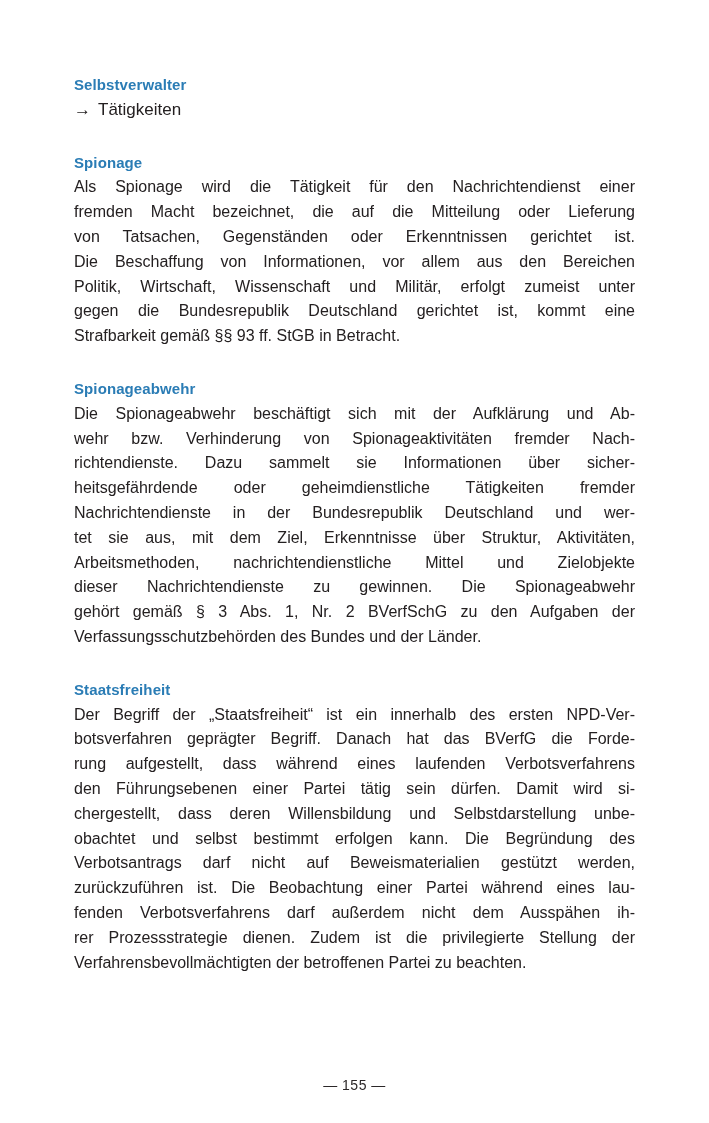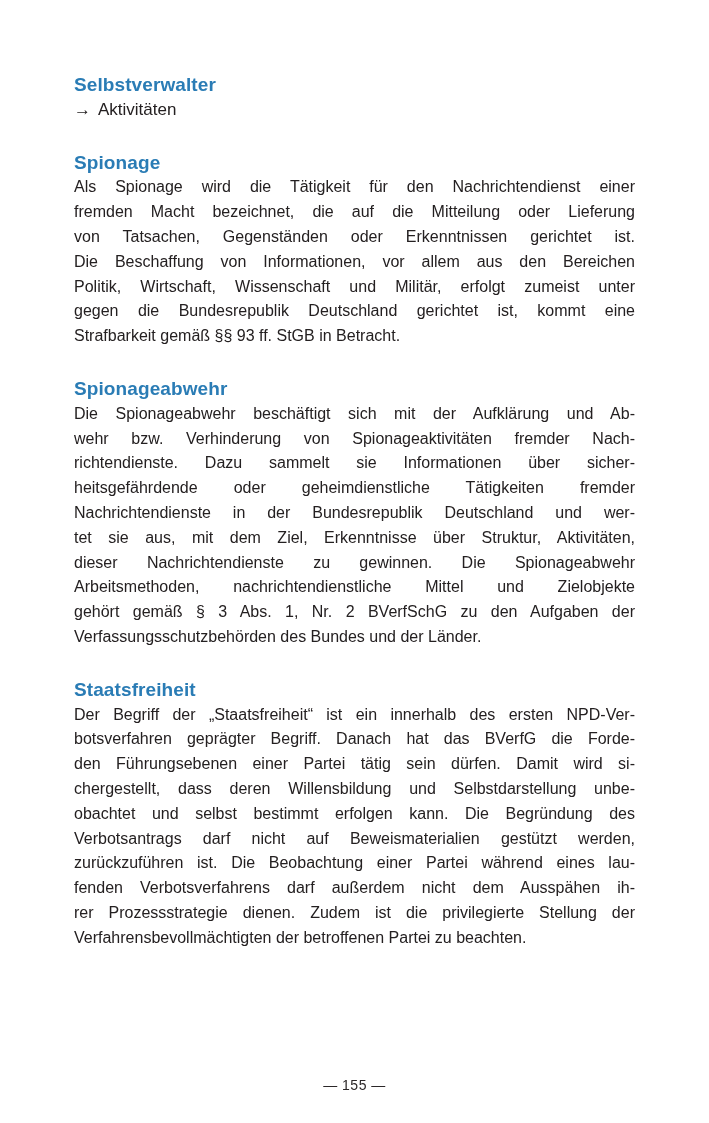--- a/index.html
+++ b/index.html
@@ -24,21 +24,21 @@
     position: absolute;
     left: 74px;
     top: 73px;
     width: 561px;
   }
   .entry + .entry {
     margin-top: 28px;
   }
   .term {
     margin: 0;
-    font-size: 19px;
+    font-size: 15px;
     font-weight: bold;
     line-height: 24.8px;
     color: #2a7cb5;
     letter-spacing: 0.1px;
   }
   .xref {
     font-size: 17px;
     line-height: 24.8px;
     color: #242021;
   }
@@ -76,21 +76,21 @@
 </style>
 </head>
 <body>
 
 <div class="page">
   <div class="content">
 
     <section class="entry">
       <h2 class="term">Selbstverwalter</h2>
       <div class="xref">
-        <span class="arrow">→</span><span>Aktivitäten</span>
+        <span class="arrow">→</span><span>Tätigkeiten</span>
       </div>
     </section>
 
     <section class="entry">
       <h2 class="term">Spionage</h2>
       <div class="body-text">
           <div class="line">Als Spionage wird die Tätigkeit für den Nachrichtendienst einer</div>
           <div class="line">fremden Macht bezeichnet, die auf die Mitteilung oder Lieferung</div>
           <div class="line">von Tatsachen, Gegenständen oder Erkenntnissen gerichtet ist.</div>
           <div class="line">Die Beschaffung von Informationen, vor allem aus den Bereichen</div>
@@ -102,32 +102,33 @@
 
     <section class="entry">
       <h2 class="term">Spionageabwehr</h2>
       <div class="body-text">
           <div class="line">Die Spionageabwehr beschäftigt sich mit der Aufklärung und Ab-</div>
           <div class="line">wehr bzw. Verhinderung von Spionageaktivitäten fremder Nach-</div>
           <div class="line">richtendienste. Dazu sammelt sie Informationen über sicher-</div>
           <div class="line">heitsgefährdende oder geheimdienstliche Tätigkeiten fremder</div>
           <div class="line">Nachrichtendienste in der Bundesrepublik Deutschland und wer-</div>
           <div class="line">tet sie aus, mit dem Ziel, Erkenntnisse über Struktur, Aktivitäten,</div>
+          <div class="line">Arbeitsmethoden, nachrichtendienstliche Mittel und Zielobjekte</div>
           <div class="line">dieser Nachrichtendienste zu gewinnen. Die Spionageabwehr</div>
-          <div class="line">Arbeitsmethoden, nachrichtendienstliche Mittel und Zielobjekte</div>
           <div class="line">gehört gemäß § 3 Abs. 1, Nr. 2 BVerfSchG zu den Aufgaben der</div>
           <div class="line last">Verfassungsschutzbehörden des Bundes und der Länder.</div>
         </div>
     </section>
 
     <section class="entry">
       <h2 class="term">Staatsfreiheit</h2>
       <div class="body-text">
           <div class="line">Der Begriff der „Staatsfreiheit“ ist ein innerhalb des ersten NPD-Ver-</div>
           <div class="line">botsverfahren geprägter Begriff. Danach hat das BVerfG die Forde-</div>
+          <div class="line">rung aufgestellt, dass während eines laufenden Verbotsverfahrens</div>
           <div class="line">den Führungsebenen einer Partei tätig sein dürfen. Damit wird si-</div>
           <div class="line">chergestellt, dass deren Willensbildung und Selbstdarstellung unbe-</div>
           <div class="line">obachtet und selbst bestimmt erfolgen kann. Die Begründung des</div>
           <div class="line">Verbotsantrags darf nicht auf Beweismaterialien gestützt werden,</div>
           <div class="line">zurückzuführen ist. Die Beobachtung einer Partei während eines lau-</div>
           <div class="line">fenden Verbotsverfahrens darf außerdem nicht dem Ausspähen ih-</div>
           <div class="line">rer Prozessstrategie dienen. Zudem ist die privilegierte Stellung der</div>
           <div class="line last">Verfahrensbevollmächtigten der betroffenen Partei zu beachten.</div>
         </div>
     </section>

